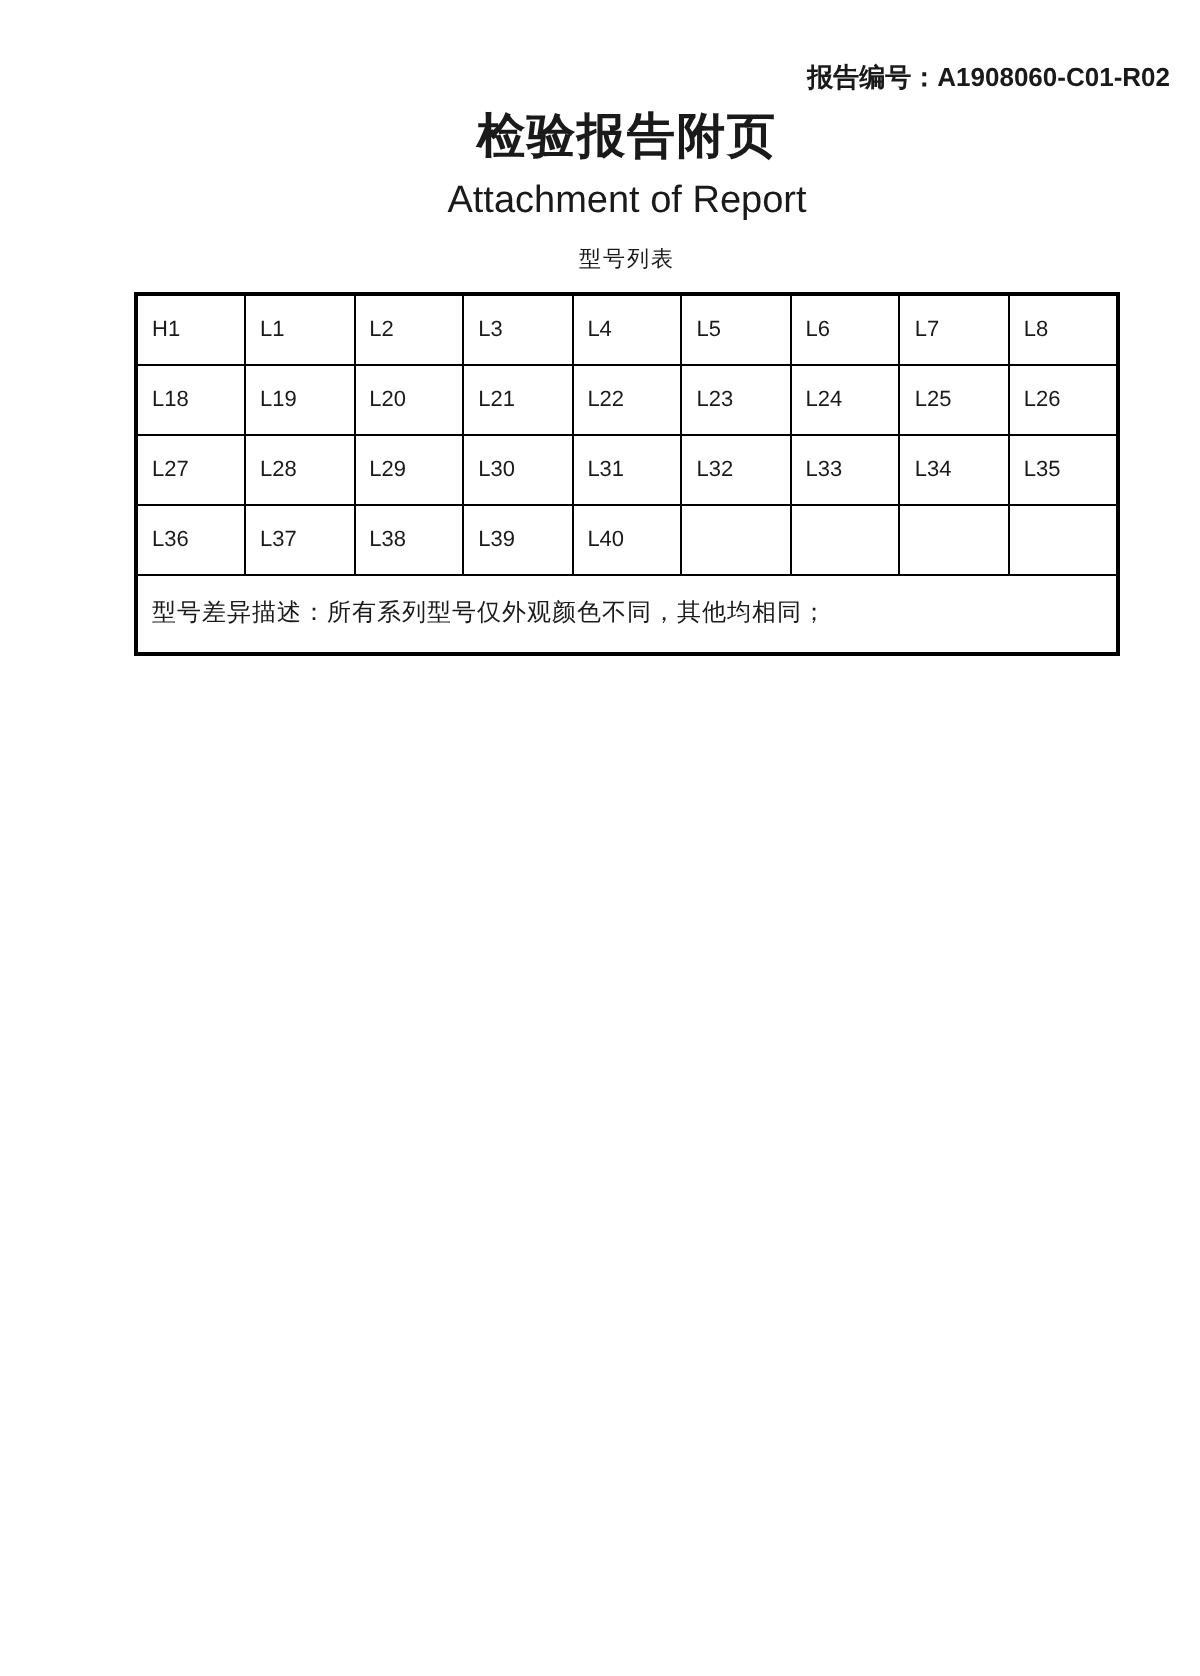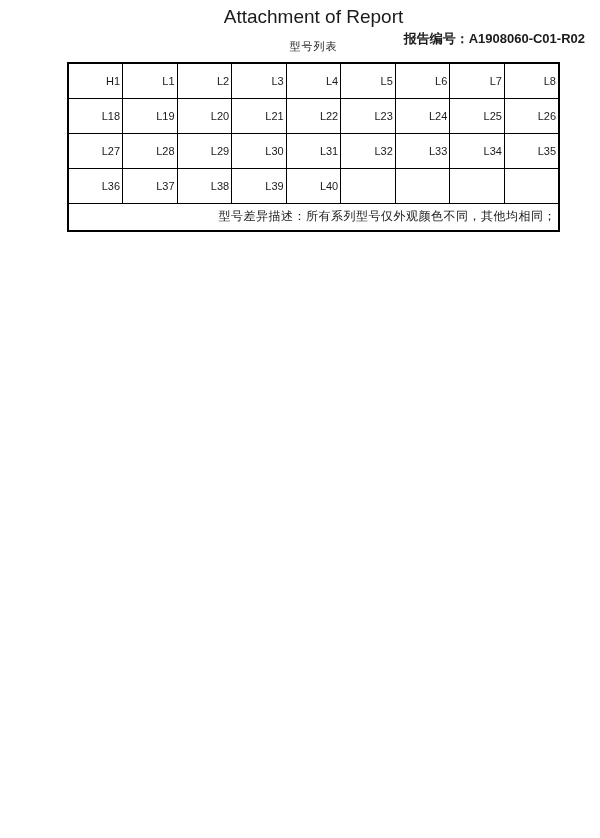--- a/index.html
+++ b/index.html
@@ -50,40 +50,41 @@
     border-collapse:collapse;
     table-layout:fixed;
     border:2px solid #000;
   }
   table.model-table td {
     border:1px solid #000;
     height:35px;
     padding:0 2px 0 7px;
     font-size:11px;
     vertical-align:middle;
-    text-align:right;
+    text-align:left;
     overflow:hidden;
     white-space:nowrap;
   }
   table.model-table td.note-cell {
-    height:28px;
+    height:40px;
     font-size:12px;
     letter-spacing:0.5px;
   }
 </style>
 </head>
 <body>
 
 <div class="page">
 
 
   <span class="report-num"><span>报告编号：</span><span>A1908060-C01-R02</span></span>
 
   <div class="content">
 
+    <div class="title-zh">检验报告附页</div>
 
     <div class="title-en">Attachment of Report</div>
 
     <div class="section-title">型号列表</div>
 
     <table class="model-table">
       <tbody>
           <tr>
             <td>H1</td>
             <td>L1</td>

